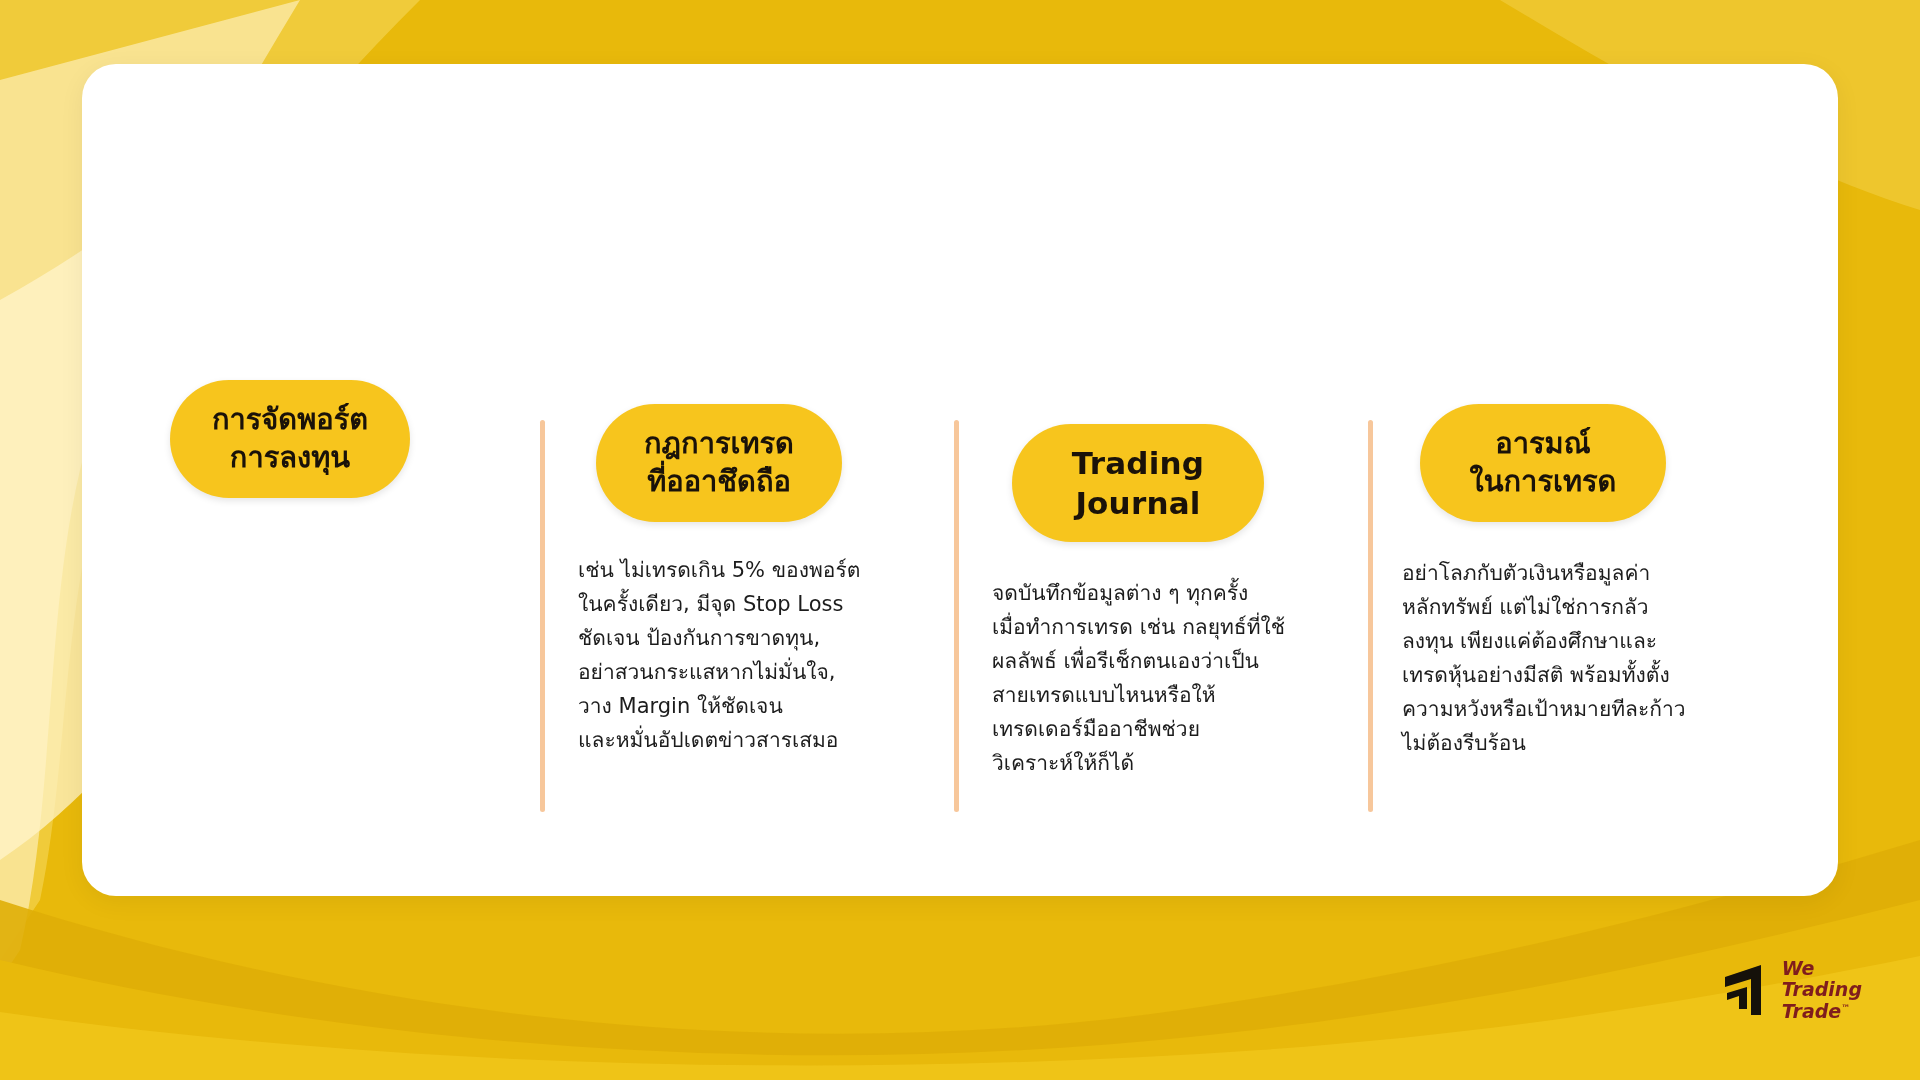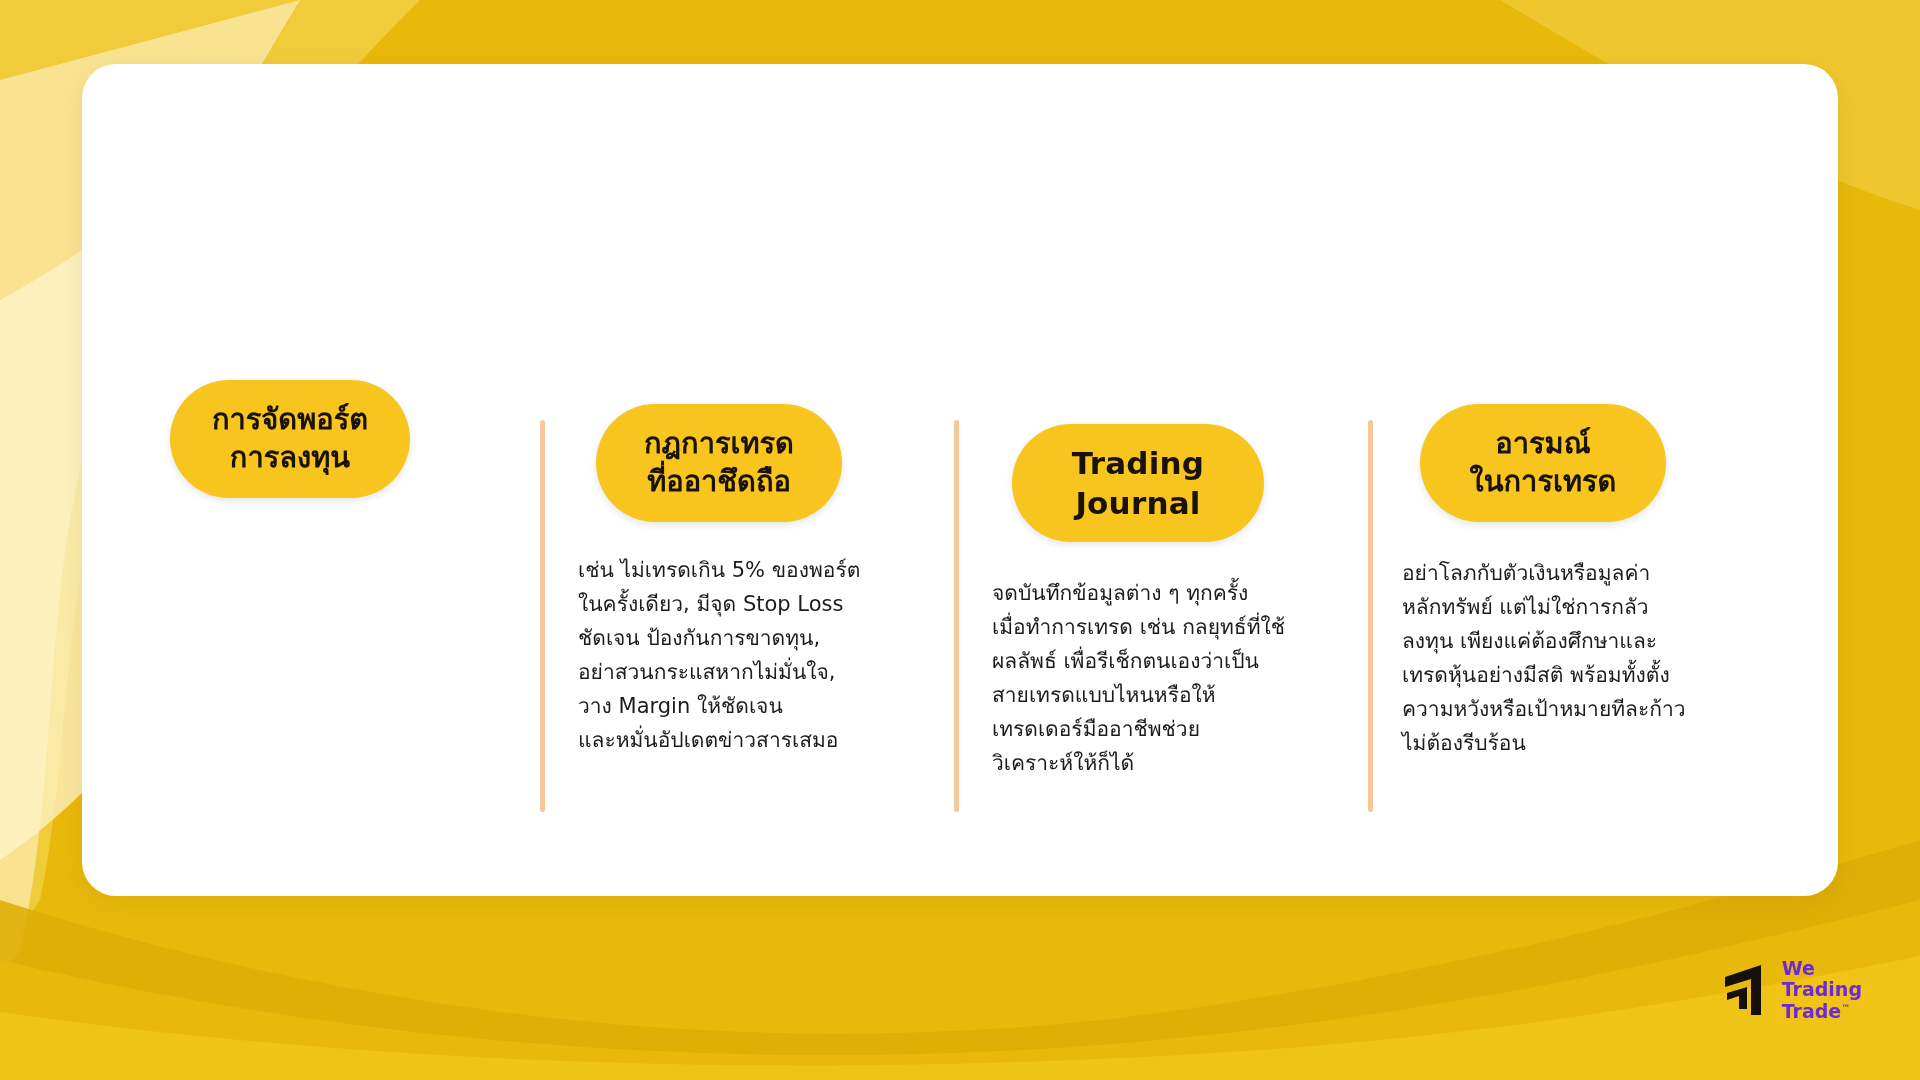--- a/index.html
+++ b/index.html
@@ -148,21 +148,22 @@
     gap: 13px;
   }
 
   #logo-mark { width: 52px; height: 54px; display: block; }
 
   #logo-text {
     font-family: "DejaVu Sans", sans-serif;
     font-weight: 700;
     font-size: 19px;
     line-height: 1.12;
-    color: #6d28d9;
+    color: #7f1d1d;
+    font-style: italic;
   }
   #logo-text .tm { font-size: 9px; vertical-align: super; }
 </style>
 </head>
 <body>
 
 <div id="slide">
 
   <svg class="bg-svg" viewBox="0 0 1920 1080" preserveAspectRatio="none">
     <rect x="0" y="0" width="1920" height="1080" fill="#E8B90B"></rect>

